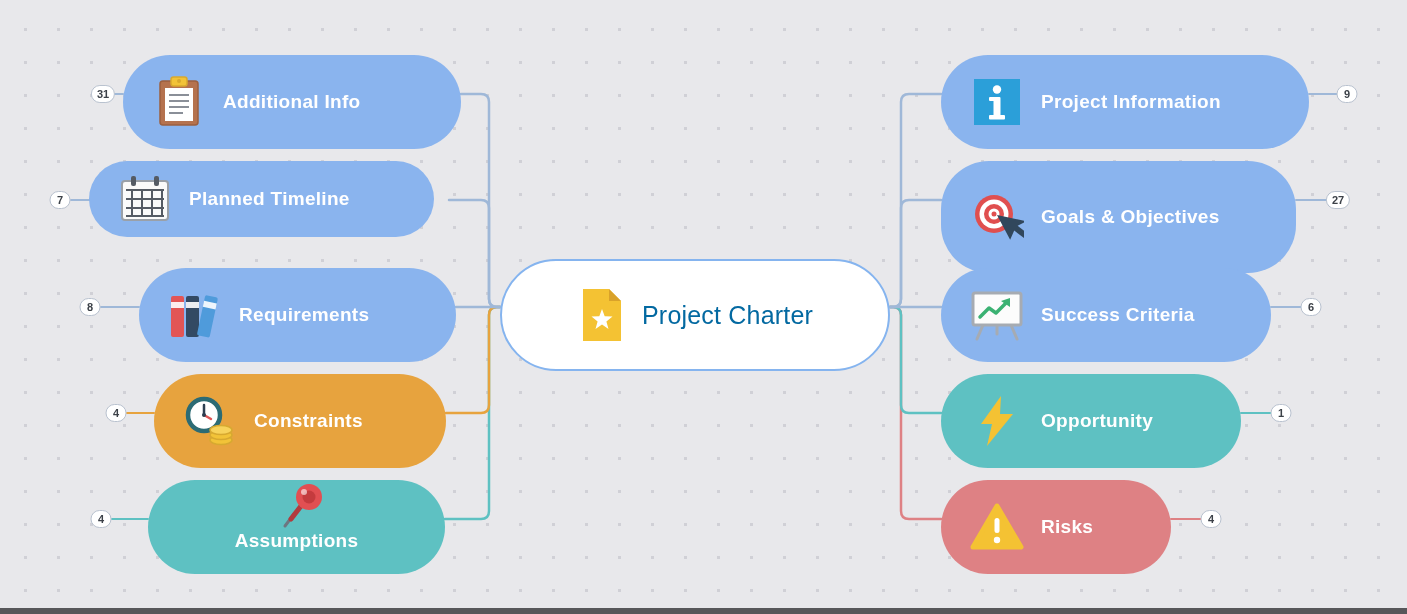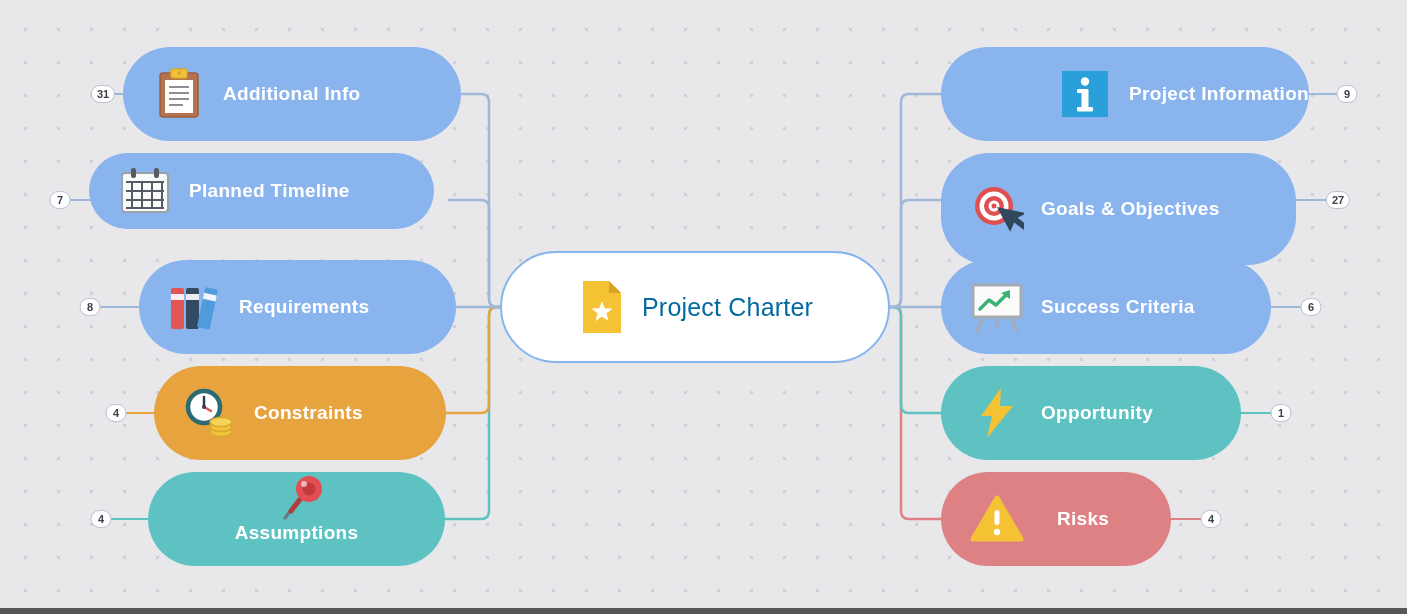--- a/index.html
+++ b/index.html
@@ -15,32 +15,32 @@
   .ln{fill:none;stroke-width:2.5;stroke-linecap:round;}
   .ln-blue{stroke:#9fb8d8;}
   .ln-orange{stroke:#e7a33e;}
   .ln-teal{stroke:#5ec1c2;}
   .ln-red{stroke:#de8184;}
   .stub{stroke-width:2;}
 
   .node{
     position:absolute;display:flex;align-items:center;
     border-radius:48px;color:#fff;font-weight:700;font-size:19px;
-    letter-spacing:.3px;cursor:pointer;
+    letter-spacing:.3px;cursor:pointer;margin-top:8px;
   }
   .node .icon{width:60px;display:flex;justify-content:center;align-items:center;margin-left:26px;margin-right:14px;flex:0 0 auto;}
   .node .label{white-space:nowrap;}
 
   #n-additional{left:123px;top:47px;width:338px;height:94px;}
   #n-timeline{left:89px;top:153px;width:345px;height:76px;}
   #n-requirements{left:139px;top:260px;width:317px;height:94px;}
   #n-constraints{left:154px;top:366px;width:292px;height:94px;}
   #n-assumptions{left:148px;top:472px;width:297px;height:94px;}
 
-  #n-projinfo{left:941px;top:47px;width:368px;height:94px;justify-content:flex-end;}
+  #n-projinfo{left:941px;top:47px;width:368px;height:94px;}
   #n-goals{left:941px;top:153px;width:355px;height:112px;}
   #n-success{left:941px;top:260px;width:330px;height:94px;}
   #n-opportunity{left:941px;top:366px;width:300px;height:94px;}
   #n-risks{left:941px;top:472px;width:230px;height:94px;}
 
   #n-center{
     left:500px;top:251px;width:390px;height:112px;border-radius:56px;
     background:#ffffff;border:2px solid #85b4ef;box-sizing:border-box;
     color:#0369a1;font-weight:500;font-size:25px;letter-spacing:.2px;
   }
@@ -226,21 +226,21 @@
 
   <div class="node" id="n-opportunity" style="background: rgb(94, 193, 194); text-align: right;">
     <span class="icon">
       <svg width="36" height="52" viewBox="0 0 36 52">
         <polygon points="22,1 2,29 13,29 8,51 34,19 21,19" fill="#f4c233"></polygon>
       </svg>
     </span>
     <span class="label">Opportunity</span>
   </div>
 
-  <div class="node" id="n-risks" style="background: rgb(222, 129, 132); gap: 16px;">
+  <div class="node" id="n-risks" style="background: rgb(222, 129, 132);">
     <span class="icon">
       <svg width="54" height="48" viewBox="0 0 54 48">
         <path d="M27,3 L51,44 L3,44 Z" fill="#f4c233" stroke="#f4c233" stroke-width="5" stroke-linejoin="round"></path>
         <rect x="24.5" y="15" width="5" height="15" rx="2.5" fill="#ffffff"></rect>
         <circle cx="27" cy="37" r="3.2" fill="#ffffff"></circle>
       </svg>
     </span>
     <span class="label">Risks</span>
   </div>
 

